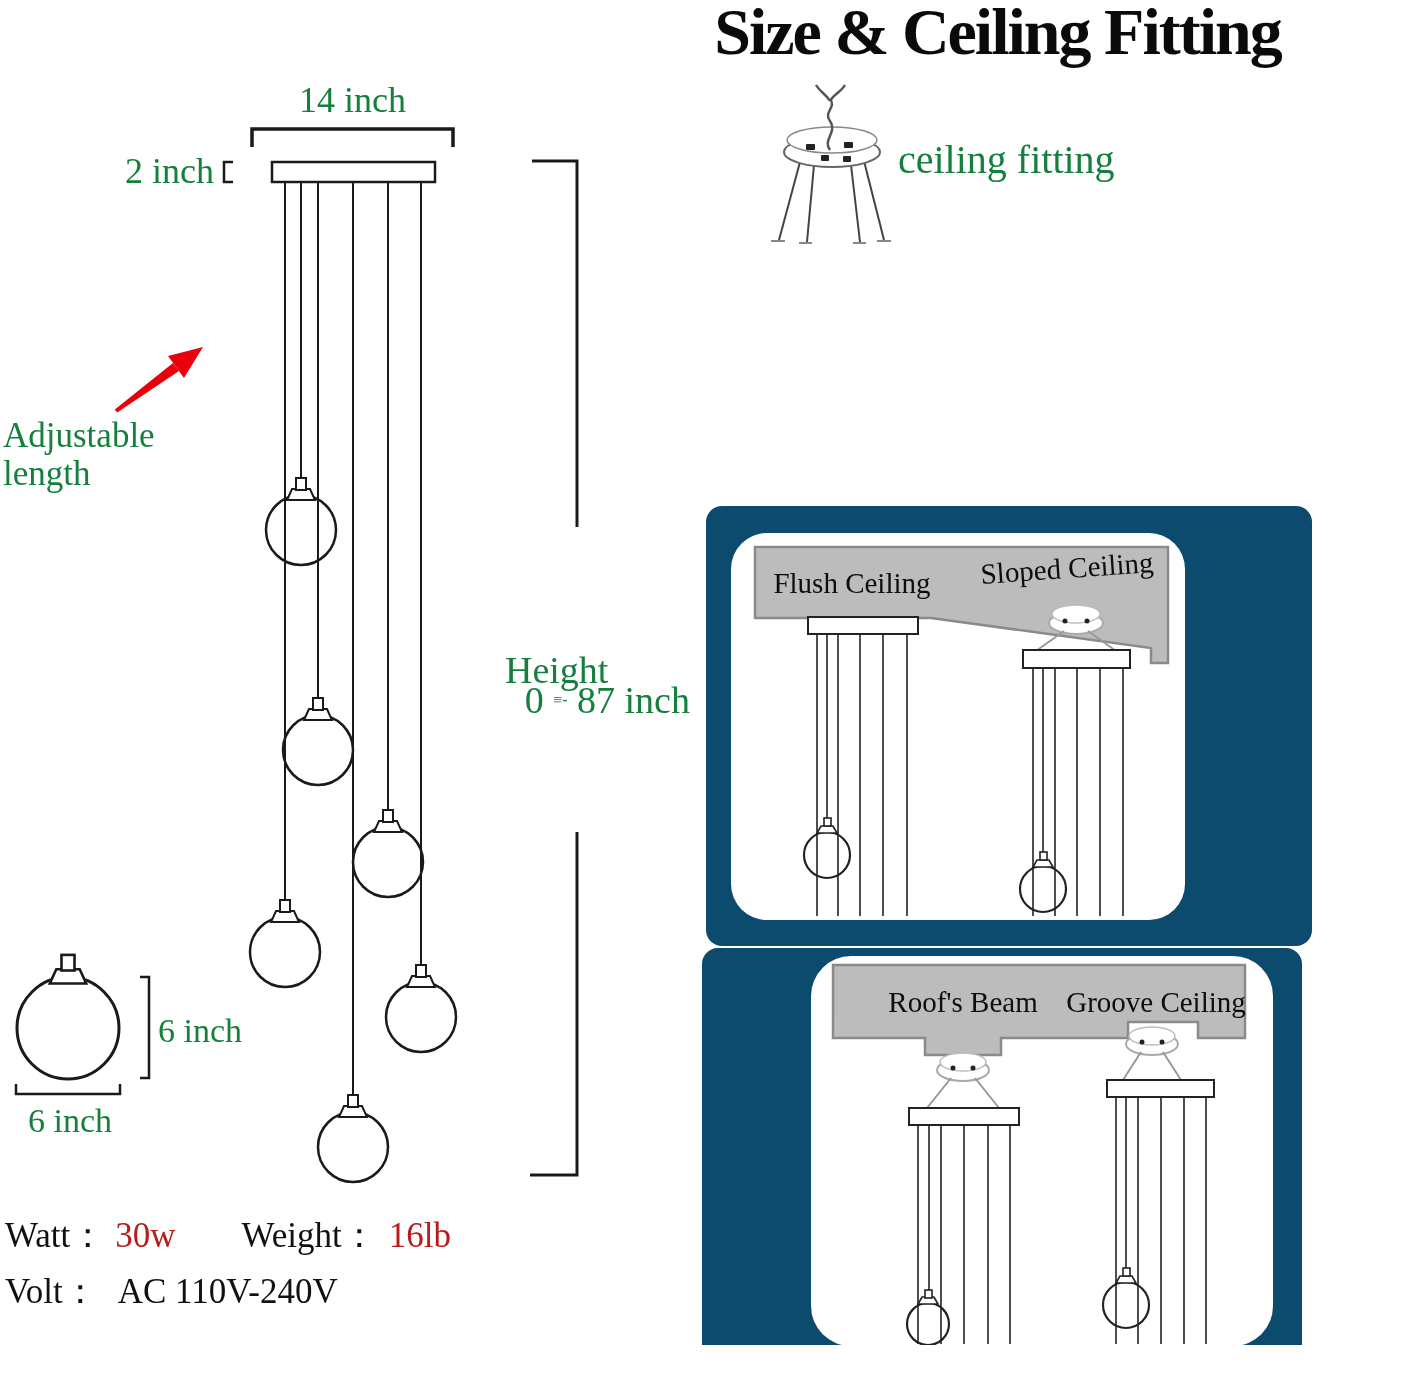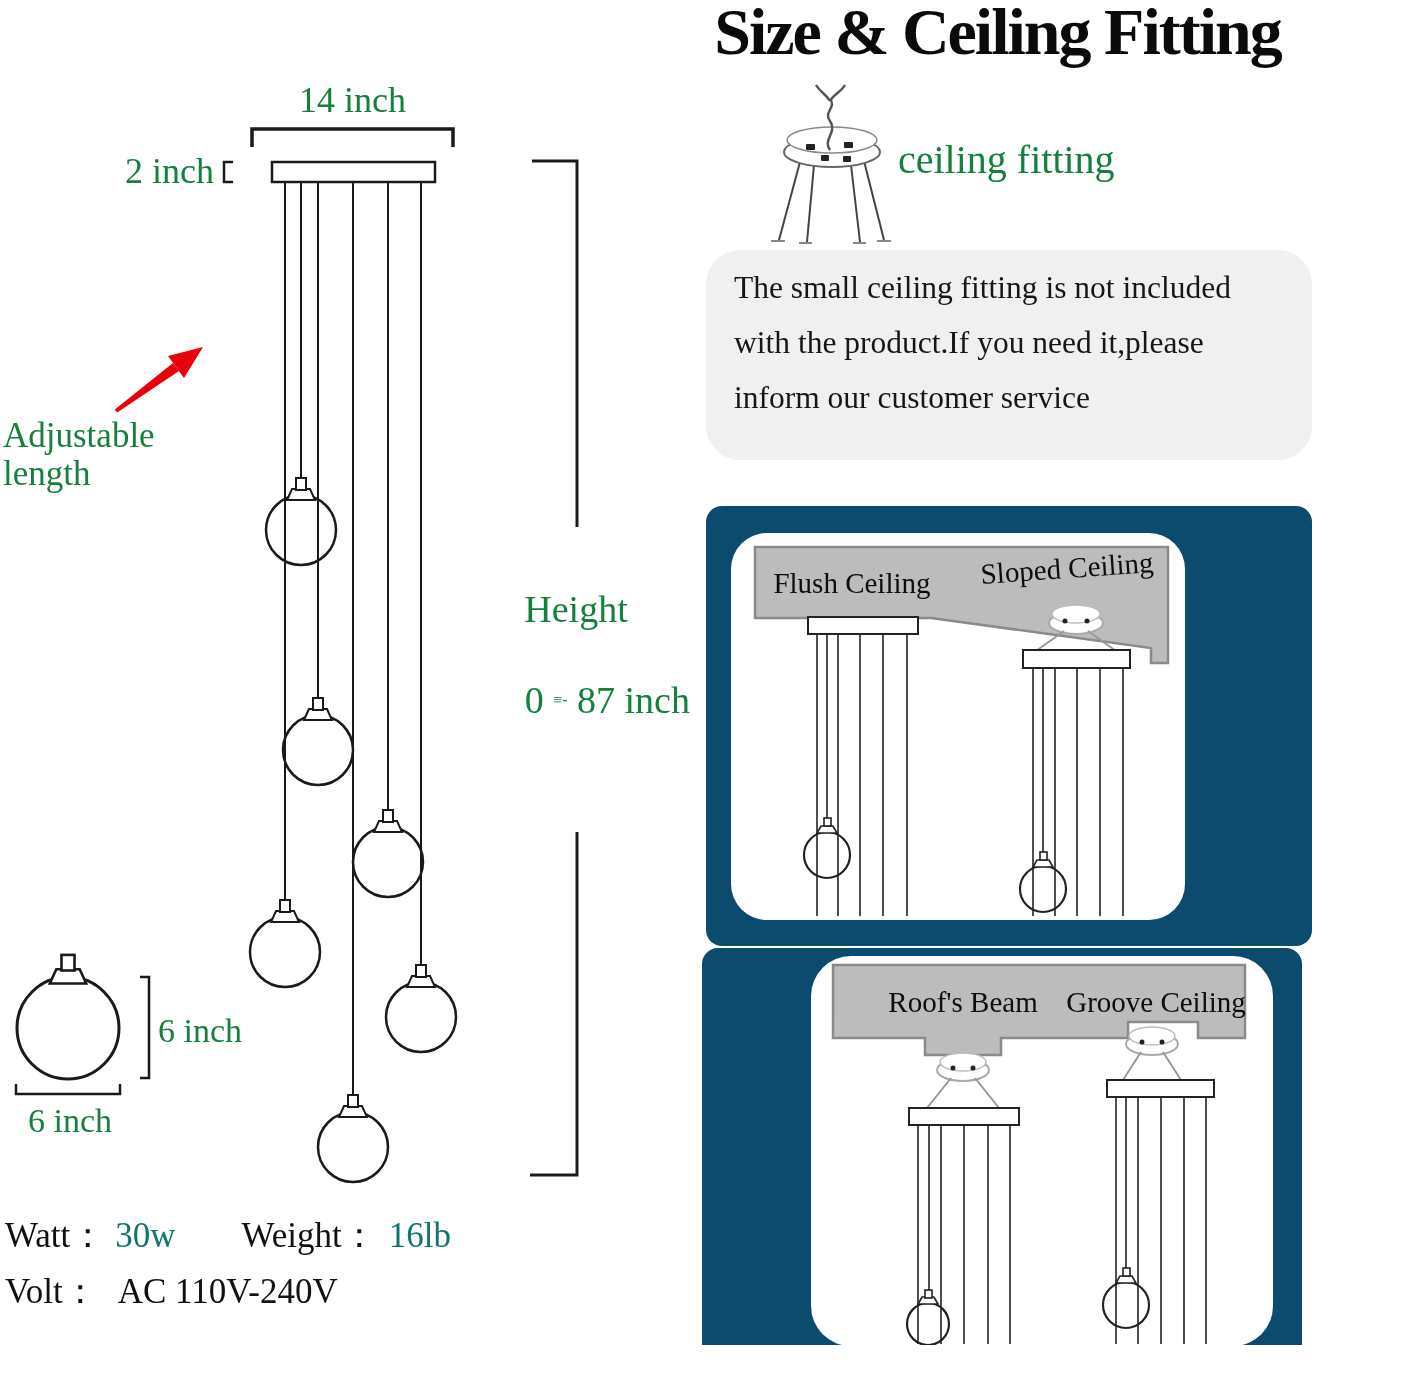--- a/index.html
+++ b/index.html
@@ -6,21 +6,21 @@
   #canvas{position:relative;width:1419px;height:1345px;background:#ffffff;overflow:hidden;
           font-family:Liberation Serif, serif;color:#111;}
   .abs{position:absolute;}
   .lbl{white-space:nowrap;color:#15803d;}
   #page-title{left:576px;top:-6px;width:843px;text-align:center;font-size:66px;font-weight:bold;
               letter-spacing:-2px;color:#0a0a0a;}
   .dim{font-size:36px;}
   .mid{font-size:38px;}
   .sep-glyph{font-size:0.42em;letter-spacing:0px;vertical-align:middle;position:relative;top:-4px;}
   .spec-row{display:flex;align-items:baseline;font-size:35px;left:5px;}
-  .red{color:#0f766e;}
+  .red{color:#b91c1c;}
   #note-box{left:706px;top:250px;width:606px;height:210px;background:#f0f0f0;border-radius:34px;}
   .note-line{position:absolute;left:28px;font-size:31.5px;color:#161616;white-space:nowrap;}
   .panel{background:#0c4a6e;border-radius:16px;}
   .panel-white{position:absolute;background:#ffffff;}
   .ceil-lbl{position:absolute;font-size:29px;color:#0d0d0d;text-align:center;white-space:nowrap;}
   #ceiling-fitting-label{left:898px;top:136px;font-size:40px;}
   svg{display:block;}
 </style>
 </head>
 <body>
@@ -83,21 +83,21 @@
       <use href="#cap" x="68" y="977" transform="translate(-20.4,-293.1) scale(1.3)"></use>
     </g>
   </svg>
 
   <div class="abs lbl dim" style="left:252px;top:79px;width:201px;text-align:center;">14 inch</div>
   <div class="abs lbl dim" style="left:85px;top:150px;margin-left:40px;">2 inch</div>
   <div class="abs lbl" style="left:3px;top:417px;font-size:35px;line-height:38px;">
     <div>Adjustable</div>
     <div>length</div>
   </div>
-  <div class="abs lbl mid" style="left:505px;top:587px;width:142px;text-align:center;">Height</div>
+  <div class="abs lbl mid" style="left:505px;top:648px;width:142px;">Height</div>
   <div class="abs lbl mid" style="left:450px;top:678px;width:240px;text-align:right;">
     <span>0</span>
     <span class="sep-glyph">≡-</span>
     <span>87 inch</span>
   </div>
   <div class="abs lbl" style="left:158px;top:1012px;font-size:34px;">6 inch</div>
   <div class="abs lbl" style="left:15px;top:1102px;width:110px;text-align:center;font-size:34px;">6 inch</div>
 
   <div class="abs spec-row" style="top:1212px;">
     <span>Watt：</span>
@@ -127,25 +127,20 @@
       <rect x="843" y="156" width="8" height="6" rx="1"></rect>
     </g>
     <g stroke="#555" stroke-width="2.5" fill="none">
       <path d="M830,150 C822,140 838,132 830,121 C823,112 837,107 830,99"></path>
       <path d="M830,101 C826,94 820,92 816,85"></path>
       <path d="M830,101 C834,94 841,92 845,85"></path>
     </g>
   </svg>
   <div class="abs lbl" id="ceiling-fitting-label">ceiling fitting</div>
 
-  <div class="abs" id="note-box">
-    <div class="note-line" style="top:20px;">The small ceiling fitting is not included</div>
-    <div class="note-line" style="top:75px;">with the product.If you need it,please</div>
-    <div class="note-line" style="top:130px;">inform our customer service</div>
-  </div>
 
   <div class="abs panel" style="left:706px;top:506px;width:606px;height:440px;">
     <div class="panel-white" style="left:25px;top:27px;width:454px;height:387px;border-radius:36px;overflow:hidden;">
       <svg width="454" height="387" viewBox="0 0 454 387">
         <path d="M24,14 H437 V130 H420 V115 L200,85 H24 Z" fill="#bcbcbc" stroke="#8a8a8a" stroke-width="2.5"></path>
 
         <rect x="77" y="84" width="110" height="17" fill="#ffffff" stroke="#222" stroke-width="2"></rect>
         <g stroke="#222" stroke-width="1.6">
           <line x1="86" y1="101" x2="86" y2="383"></line>
           <line x1="96" y1="101" x2="96" y2="287"></line>

